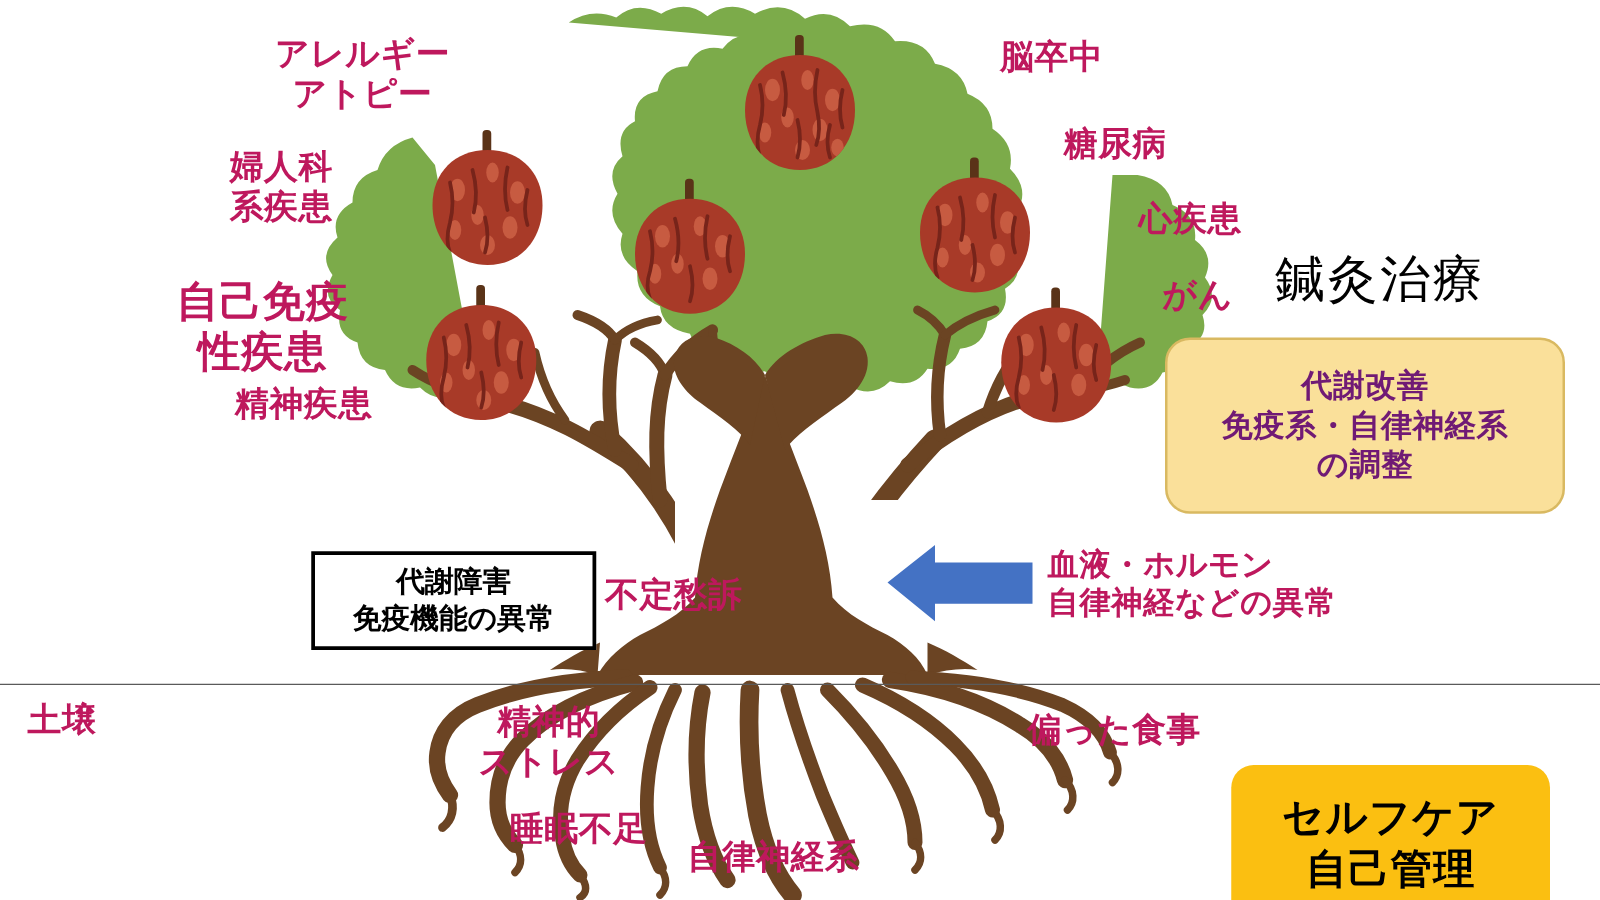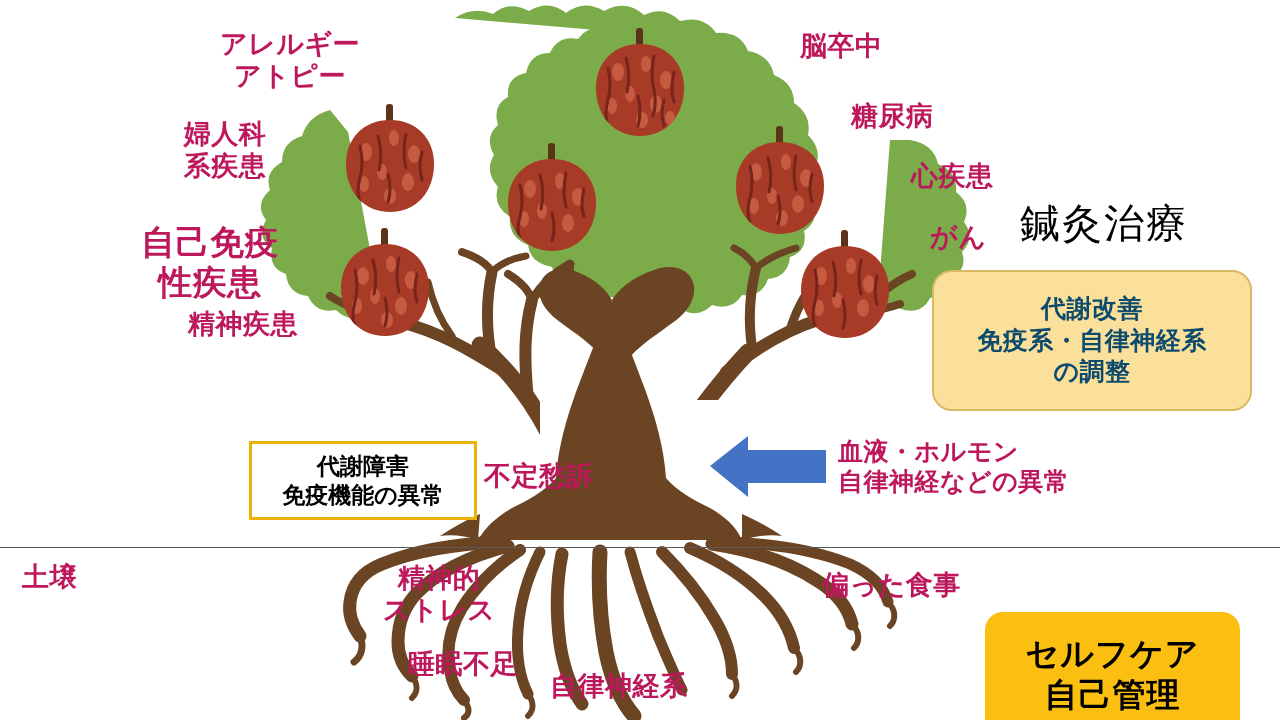--- a/index.html
+++ b/index.html
@@ -33,21 +33,21 @@
     position:absolute;left:932px;top:270px;width:320px;height:141px;
     background:#FAE09A;
     border:2px solid #D9B961;
     border-radius:20px;
     box-sizing:border-box;
     display:flex;align-items:center;justify-content:center;
     text-align:center;
     font-weight:700;
     font-size:25px;
     line-height:1.26;
-    color:#0c4a6e;
+    color:#701a75;
     white-space:pre-line;
     letter-spacing:0.5px;
   }
 
   
   #selfcare-box{
     position:absolute;left:985px;top:572px;width:255px;height:125px;
     background:#FBBF11;
     border-radius:18px;
     box-sizing:border-box;
@@ -59,21 +59,21 @@
     color:#000;
     white-space:pre-line;
     letter-spacing:1px;
     margin-top:40px;
   }
 
   
   #metabolic-box{
     position:absolute;left:249px;top:441px;width:228px;height:79px;
     background:#ffffff;
-    border:3px solid #eab308;
+    border:3px solid #000000;
     box-sizing:border-box;
     display:flex;align-items:center;justify-content:center;
     text-align:center;
     font-weight:700;
     font-size:23px;
     line-height:1.24;
     color:#000;
     white-space:pre-line;
   }
 

